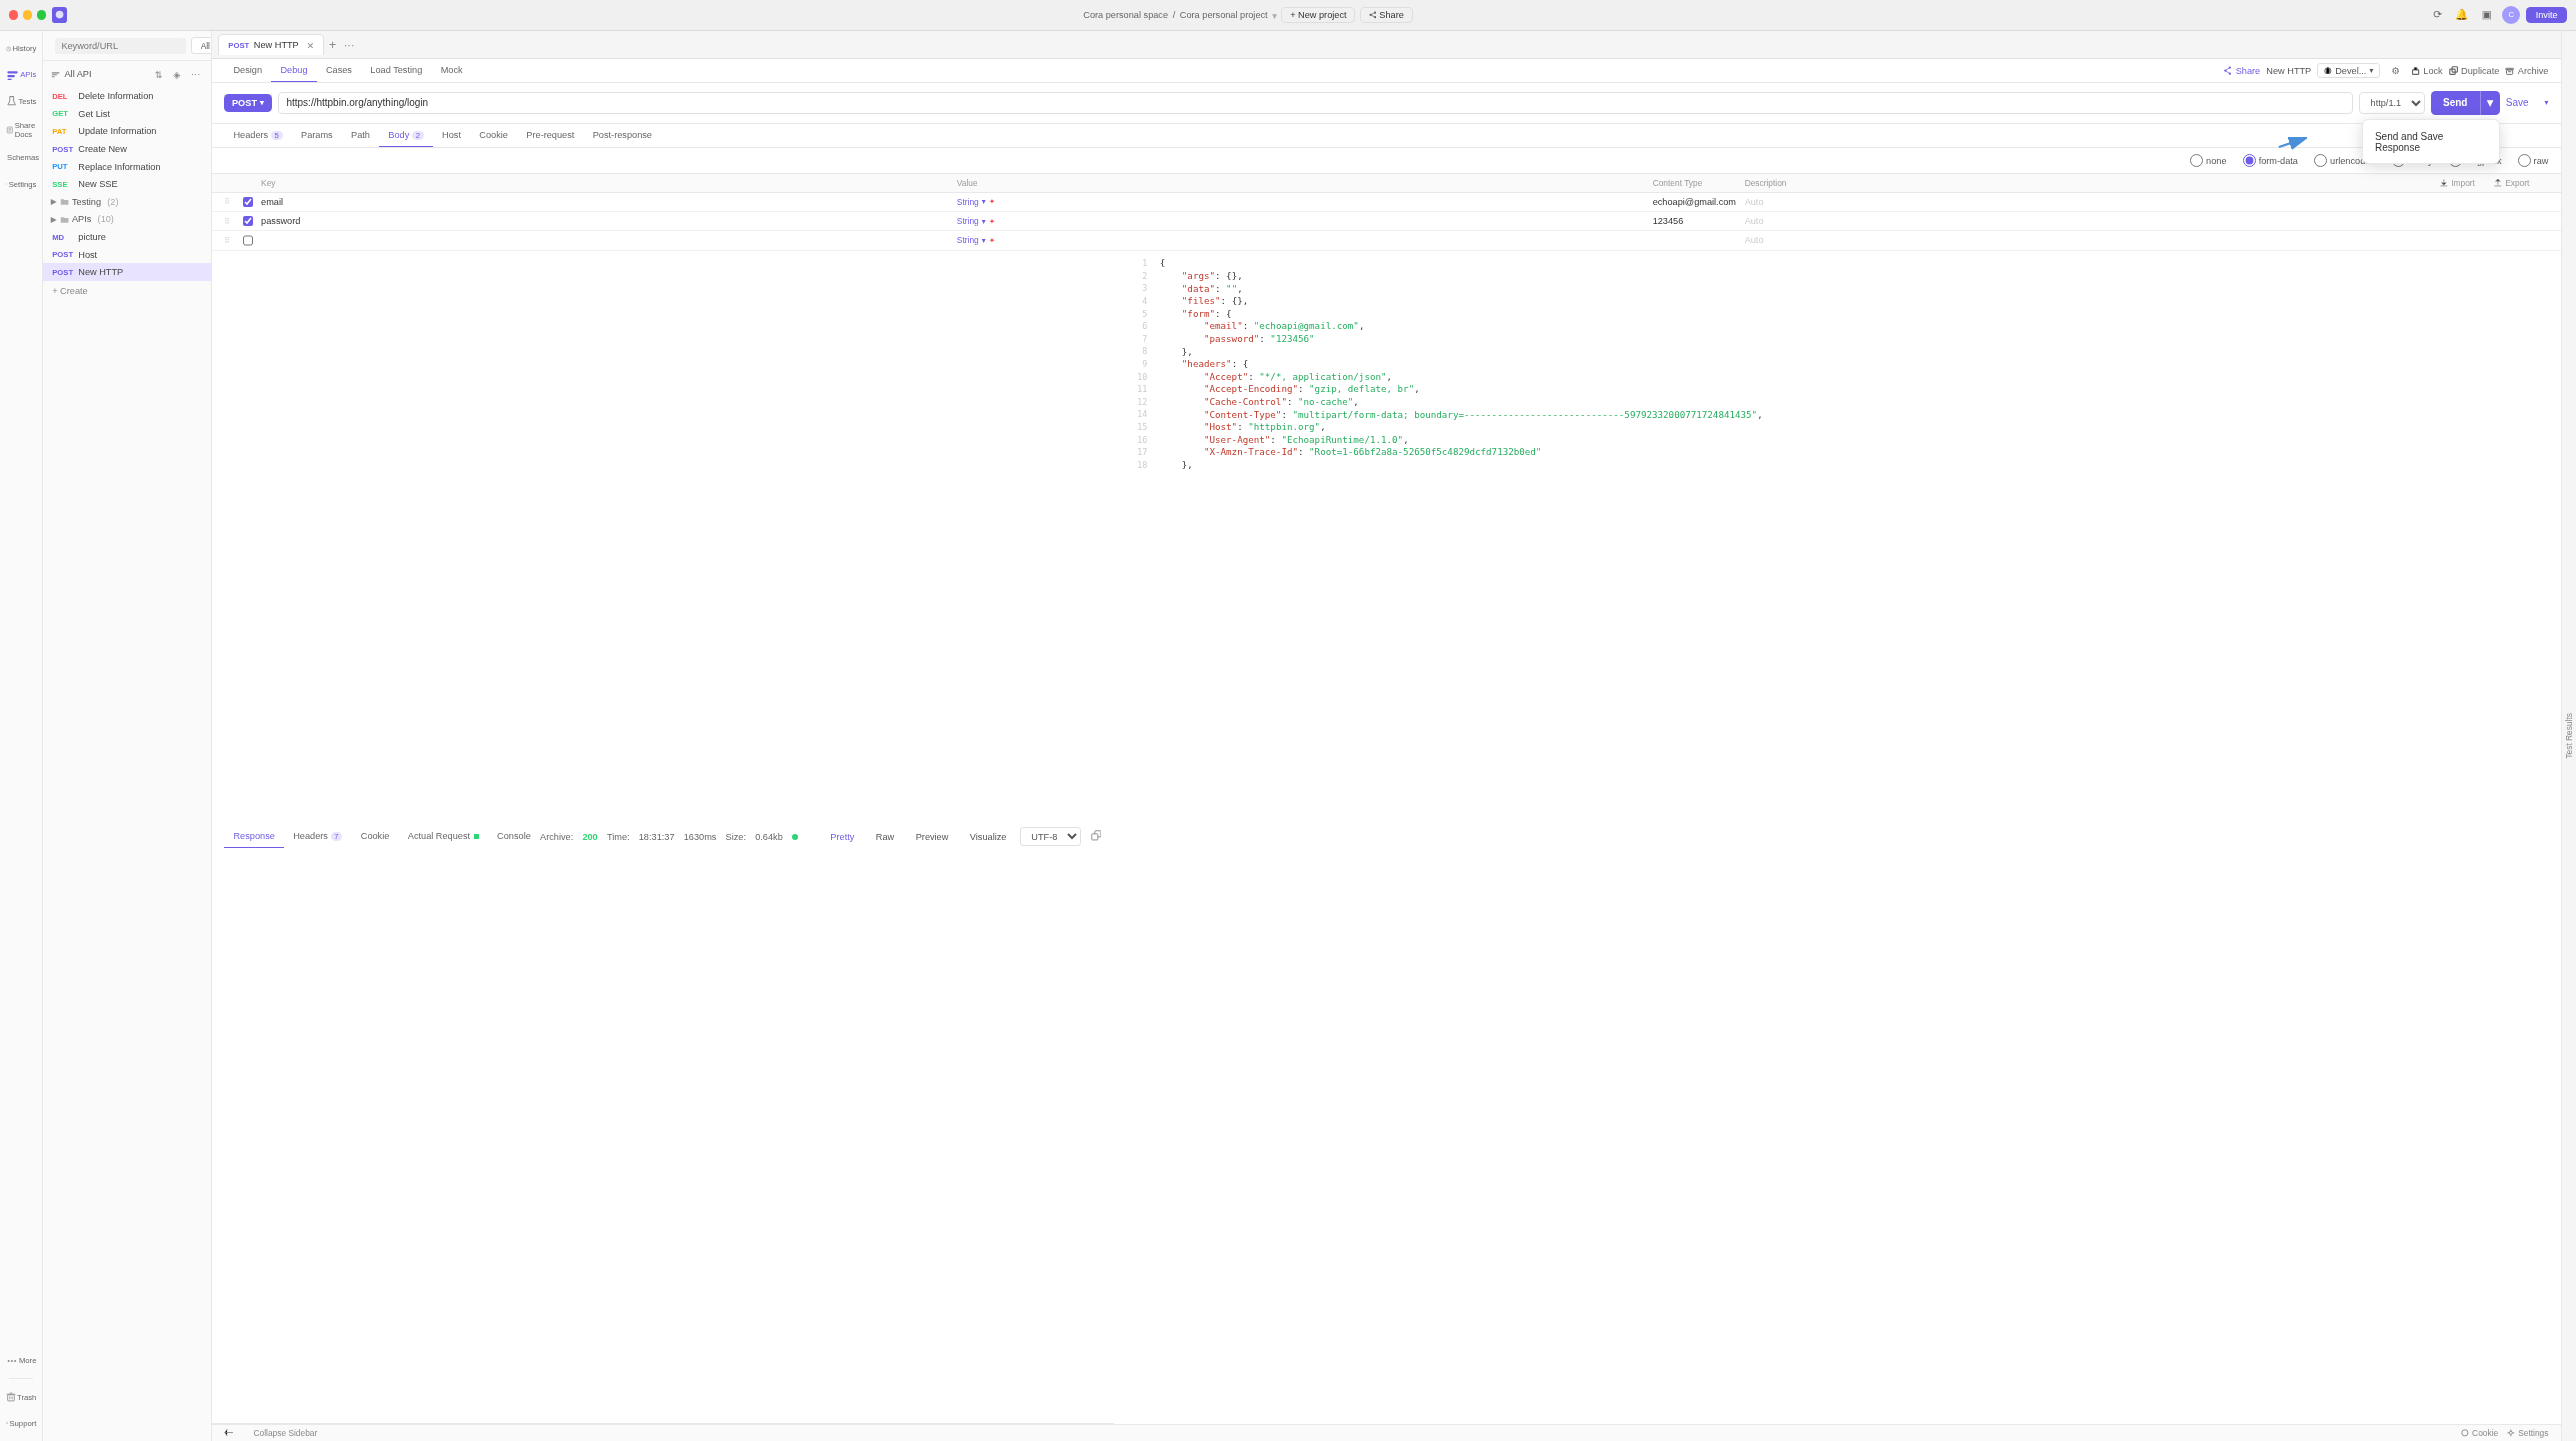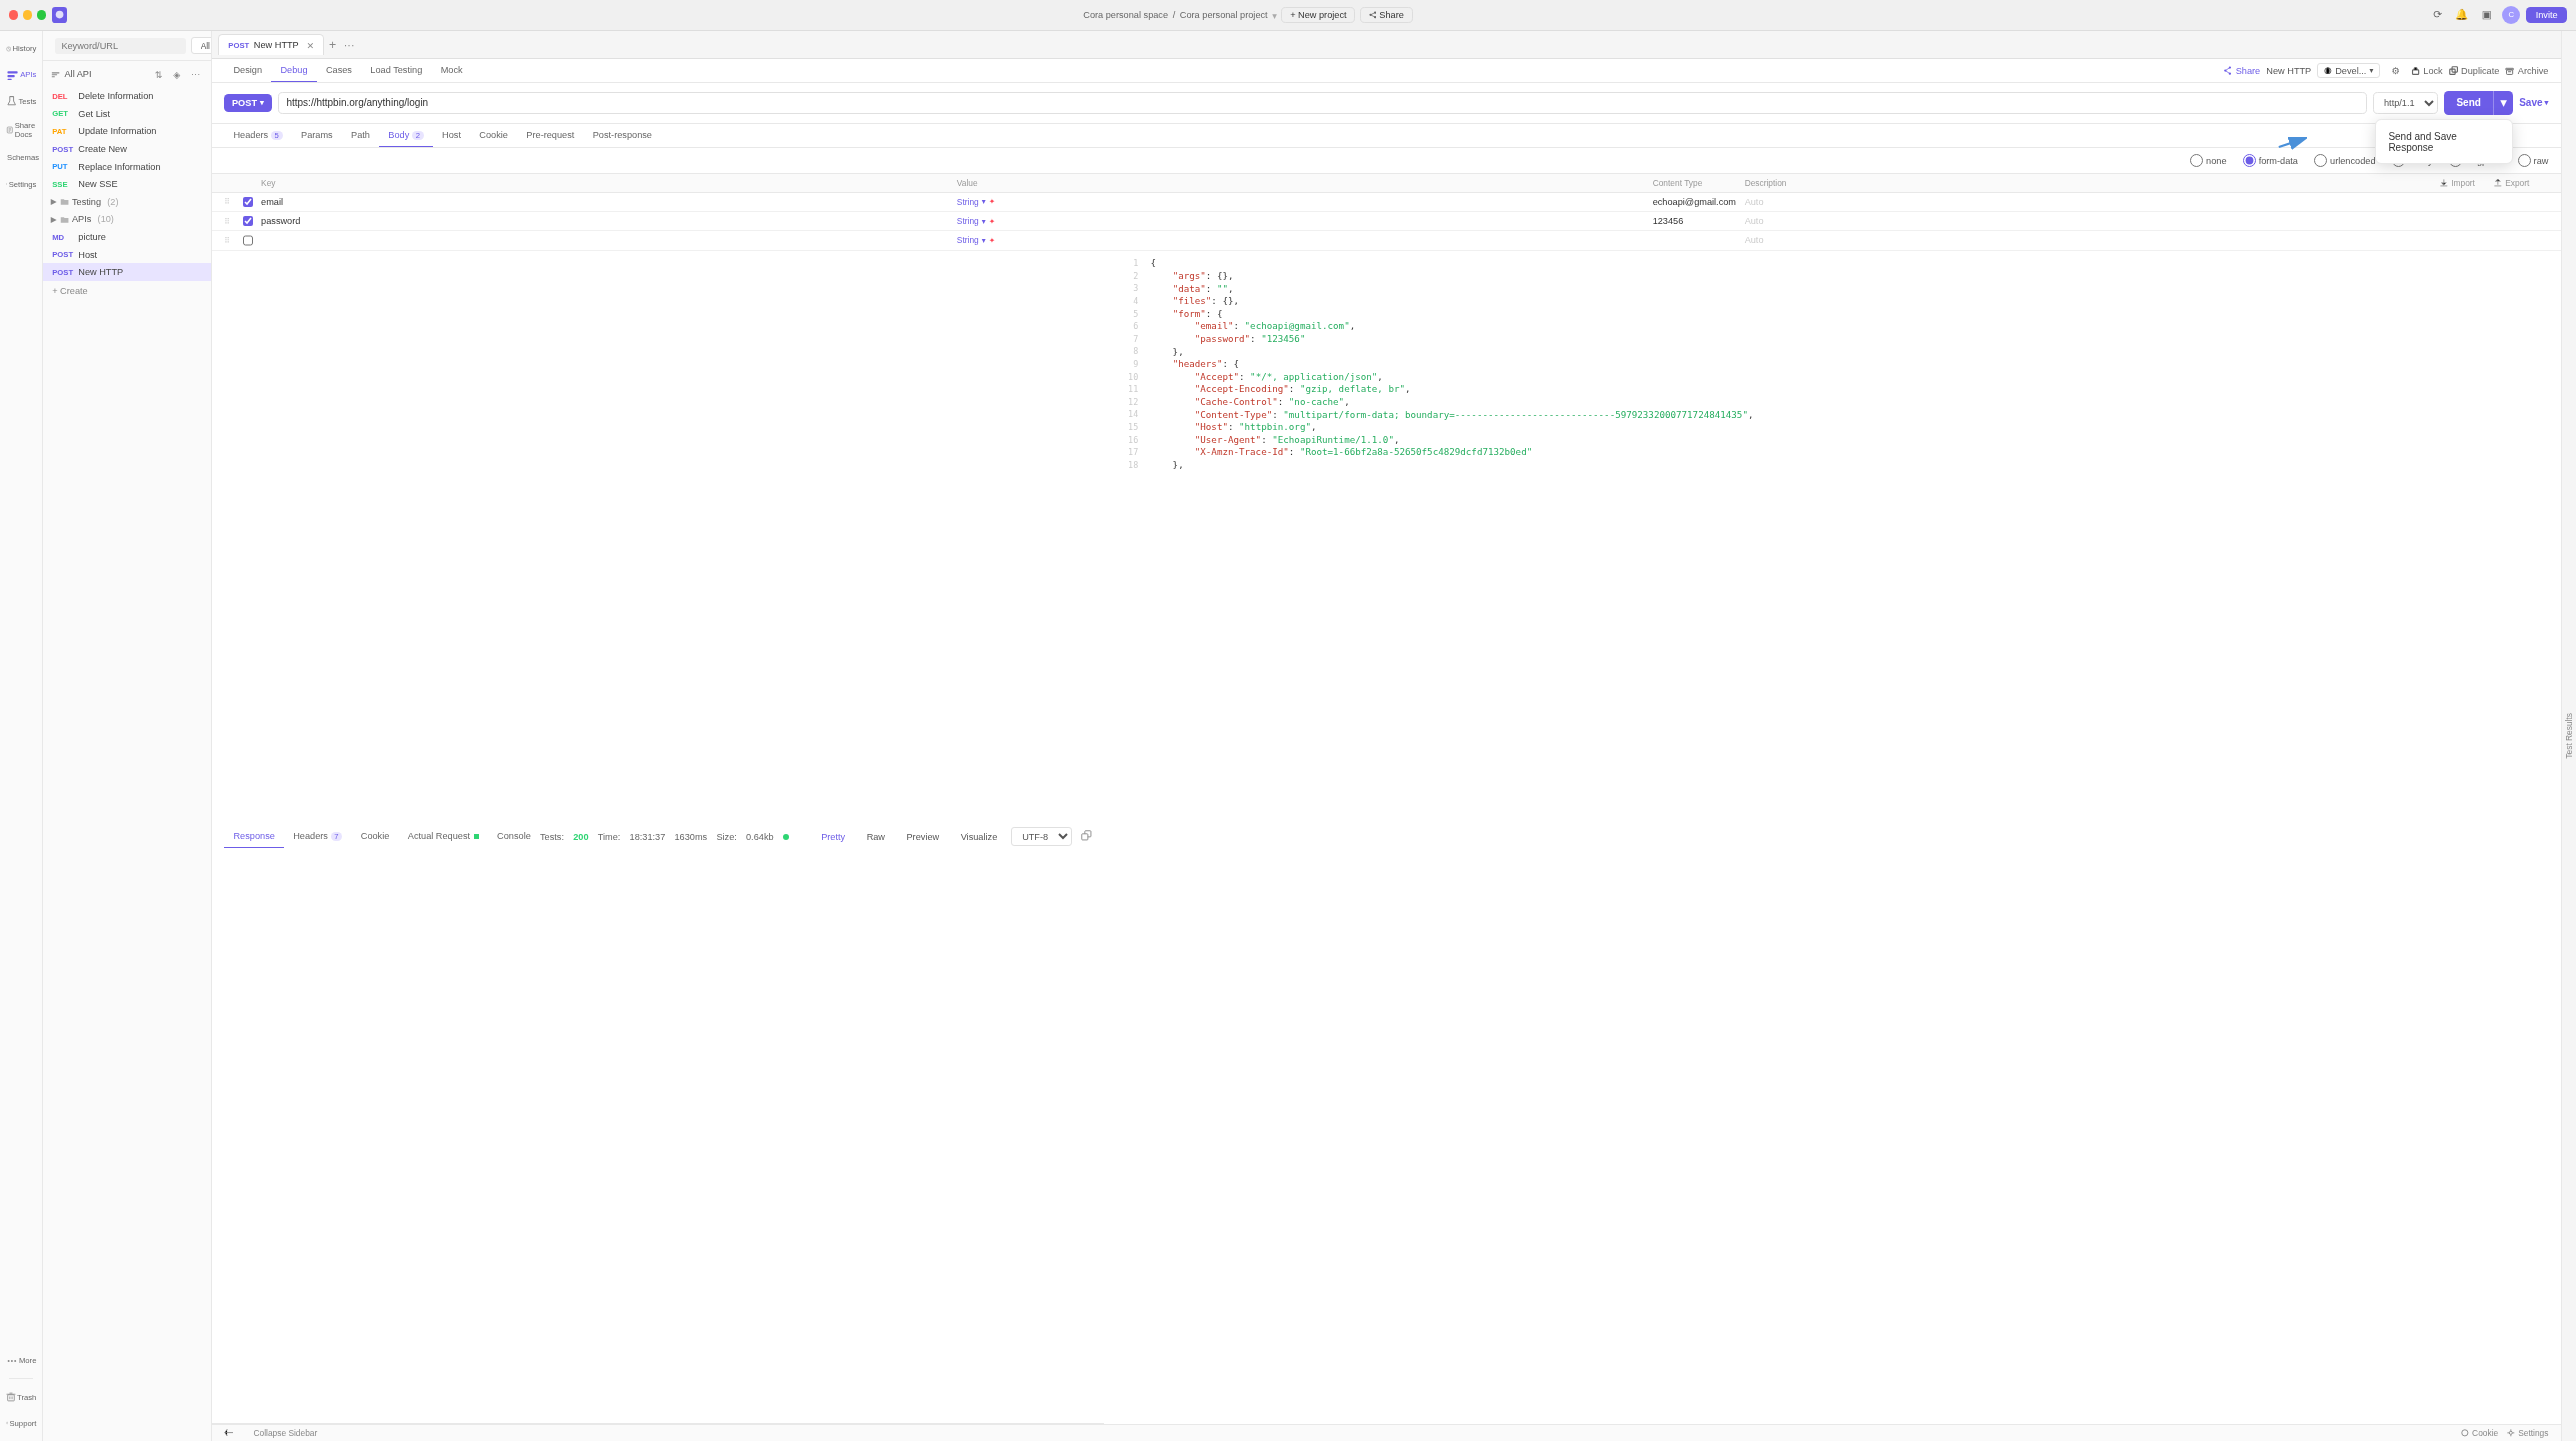--- a/index.html
+++ b/index.html
@@ -72,21 +72,21 @@
     .duplicate-btn { display: flex; align-items: center; gap: 3.1px; font-size: 9.2px; color: #666; cursor: pointer; }
     .archive-btn { display: flex; align-items: center; gap: 3.1px; font-size: 9.2px; color: #666; cursor: pointer; }
 
     
     .url-bar { display: flex; align-items: center; gap: 6.1px; padding: 7.7px 12.3px; border-bottom: 0.8px solid #e8e8e8; background: white; flex-shrink: 0; }
     .method-select { background: #6c5ce7; color: white; border: none; border-radius: 4.6px; padding: 3.8px 7.7px; font-size: 9.2px; font-weight: 700; cursor: pointer; display: flex; align-items: center; gap: 3.1px; }
     .url-input { flex: 1; border: 0.8px solid #e0e0e0; border-radius: 4.6px; padding: 4.6px 7.7px; font-size: 10px; color: #333; outline: none; }
     .protocol-select { border: 0.8px solid #e0e0e0; border-radius: 4.6px; padding: 3.8px 6.1px; font-size: 9.2px; color: #555; background: white; cursor: pointer; }
     .send-btn { background: #6c5ce7; color: white; border: none; border-radius: 4.6px 0 0 4.6px; padding: 4.6px 12.3px; font-size: 10px; font-weight: 600; cursor: pointer; }
     .send-dropdown { background: #6c5ce7; color: white; border: none; border-left: 0.8px solid rgba(255,255,255,0.3); border-radius: 0 4.6px 4.6px 0; padding: 4.6px 6.1px; cursor: pointer; display: flex; align-items: center; }
-    .save-btn { background: none; border: none; color: #6c5ce7; font-size: 10px; font-weight: 700; cursor: pointer; display: flex; align-items: center; gap: 2px; }
+    .save-btn { background: none; border: none; color: #6c5ce7; font-size: 10px; font-weight: 400; cursor: pointer; display: flex; align-items: center; gap: 16px; }
 
     
     .req-tabs { display: flex; align-items: center; gap: 0; padding: 0 12.3px; border-bottom: 0.8px solid #e8e8e8; background: white; flex-shrink: 0; }
     .req-tab { padding: 6.1px 9.2px; font-size: 9.2px; cursor: pointer; color: #666; border-bottom: 1.5px solid transparent; }
     .req-tab.active { color: #6c5ce7; border-bottom-color: #6c5ce7; }
 
     
     .body-options { display: flex; align-items: center; gap: 16px; padding: 6.1px 12.3px; border-bottom: 0.8px solid #e8e8e8; background: white; flex-shrink: 0; justify-content: flex-end; }
     .radio-group { display: flex; align-items: center; gap: 3.1px; font-size: 9.2px; color: #555; cursor: pointer; }
     .radio-group input { accent-color: #6c5ce7; }
@@ -558,21 +558,21 @@
         <div class="response-tab active">Response</div>
         <div class="response-tab">
           Headers <span style="background:#e8e4ff;color:#6c5ce7;border-radius:6.1px;padding:0 3.8px;font-size:7.7px;">7</span>
         </div>
         <div class="response-tab">Cookie</div>
         <div class="response-tab">
           Actual Request <span style="display:inline-block;width:4.6px;height:4.6px;background:#2ed573;border-radius:50;margin-left:1.5px;vertical-align:middle;"></span>
         </div>
         <div class="response-tab">Console</div>
         <div class="status-bar">
-          <span>Tests:</span>
+          <span>Archive:</span>
           <span class="status-200">200</span>
           <span>Time:</span>
           <span>18:31:37</span>
           <span>1630ms</span>
           <span>Size:</span>
           <span>0.64kb</span>
           <span class="status-dot"></span>
         </div>
       </div>
 

